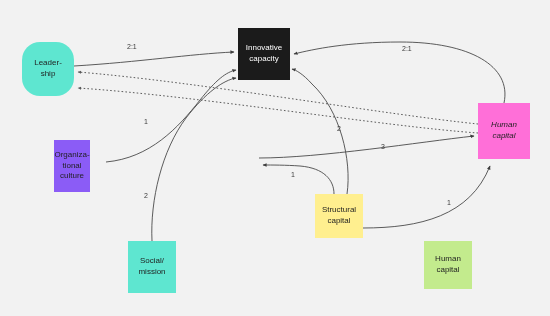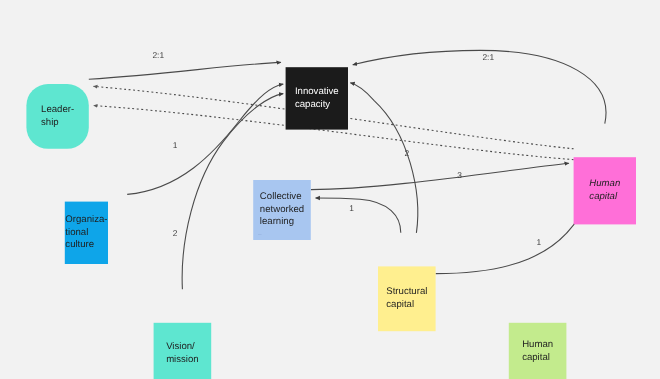--- a/index.html
+++ b/index.html
@@ -20,28 +20,28 @@
     left: 0;
     top: 0;
     width: 550px;
     height: 316px;
   }
   .node {
     position: absolute;
     display: flex;
     align-items: center;
     justify-content: center;
+    text-align: center;
     font-size: 8px;
     line-height: 1.35;
     color: #1f1f1f;
     box-sizing: border-box;
     padding: 18px;
     white-space: pre-line;
     z-index: 3;
-    margin-top: 28px;
   }
   .node.dark {
     color: #ffffff;
   }
   .node-sub {
     position: absolute;
     left: 4px;
     bottom: 3px;
     font-size: 3px;
     color: #7d94c4;
@@ -98,45 +98,39 @@
   <div class="node" style="left:22px; top:42px; width:52px; height:54px; background:#5ee6d0;border-radius:18px;">
     <span>Leader-
 ship</span>
   </div>
 
   <div class="node dark" style="left:238px; top:28px; width:52px; height:52px; background:#1b1b1b;">
     <span>Innovative
 capacity</span>
   </div>
 
-  <div class="node" style="left:54px; top:140px; width:32px; height:52px; background:#0ea5e9;">
+  <div class="node" style="left:54px; top:140px; width:32px; height:52px; background:#8b5cf6;">
     <span>Organiza-
 tional
 culture</span>
   </div>
 
-  <div class="node" style="left:211px; top:122px; width:48px; height:50px; background:#a8c6f0;">
-    <span>Collective
-networked
-learning</span>
-    <span class="node-sub">—</span>
-  </div>
 
   <div class="node" style="left:478px; top:103px; width:52px; height:56px; background:#ff6fd8;font-style:italic;">
     <span>Human
 capital</span>
   </div>
 
-  <div class="node" style="left:315px; top:194px; width:48px; height:54px; background:#ffef8f;">
+  <div class="node" style="left:315px; top:194px; width:48px; height:44px; background:#ffef8f;">
     <span>Structural
 capital</span>
   </div>
 
   <div class="node" style="left:128px; top:241px; width:48px; height:52px; background:#5ee6d0;">
-    <span>Vision/
+    <span>Social/
 mission</span>
   </div>
 
   <div class="node" style="left:424px; top:241px; width:48px; height:48px; background:#c3eb8d;">
     <span>Human
 capital</span>
   </div>
 
   <div class="edge-label" style="left:127px; top:43px;">2:1</div>
 

